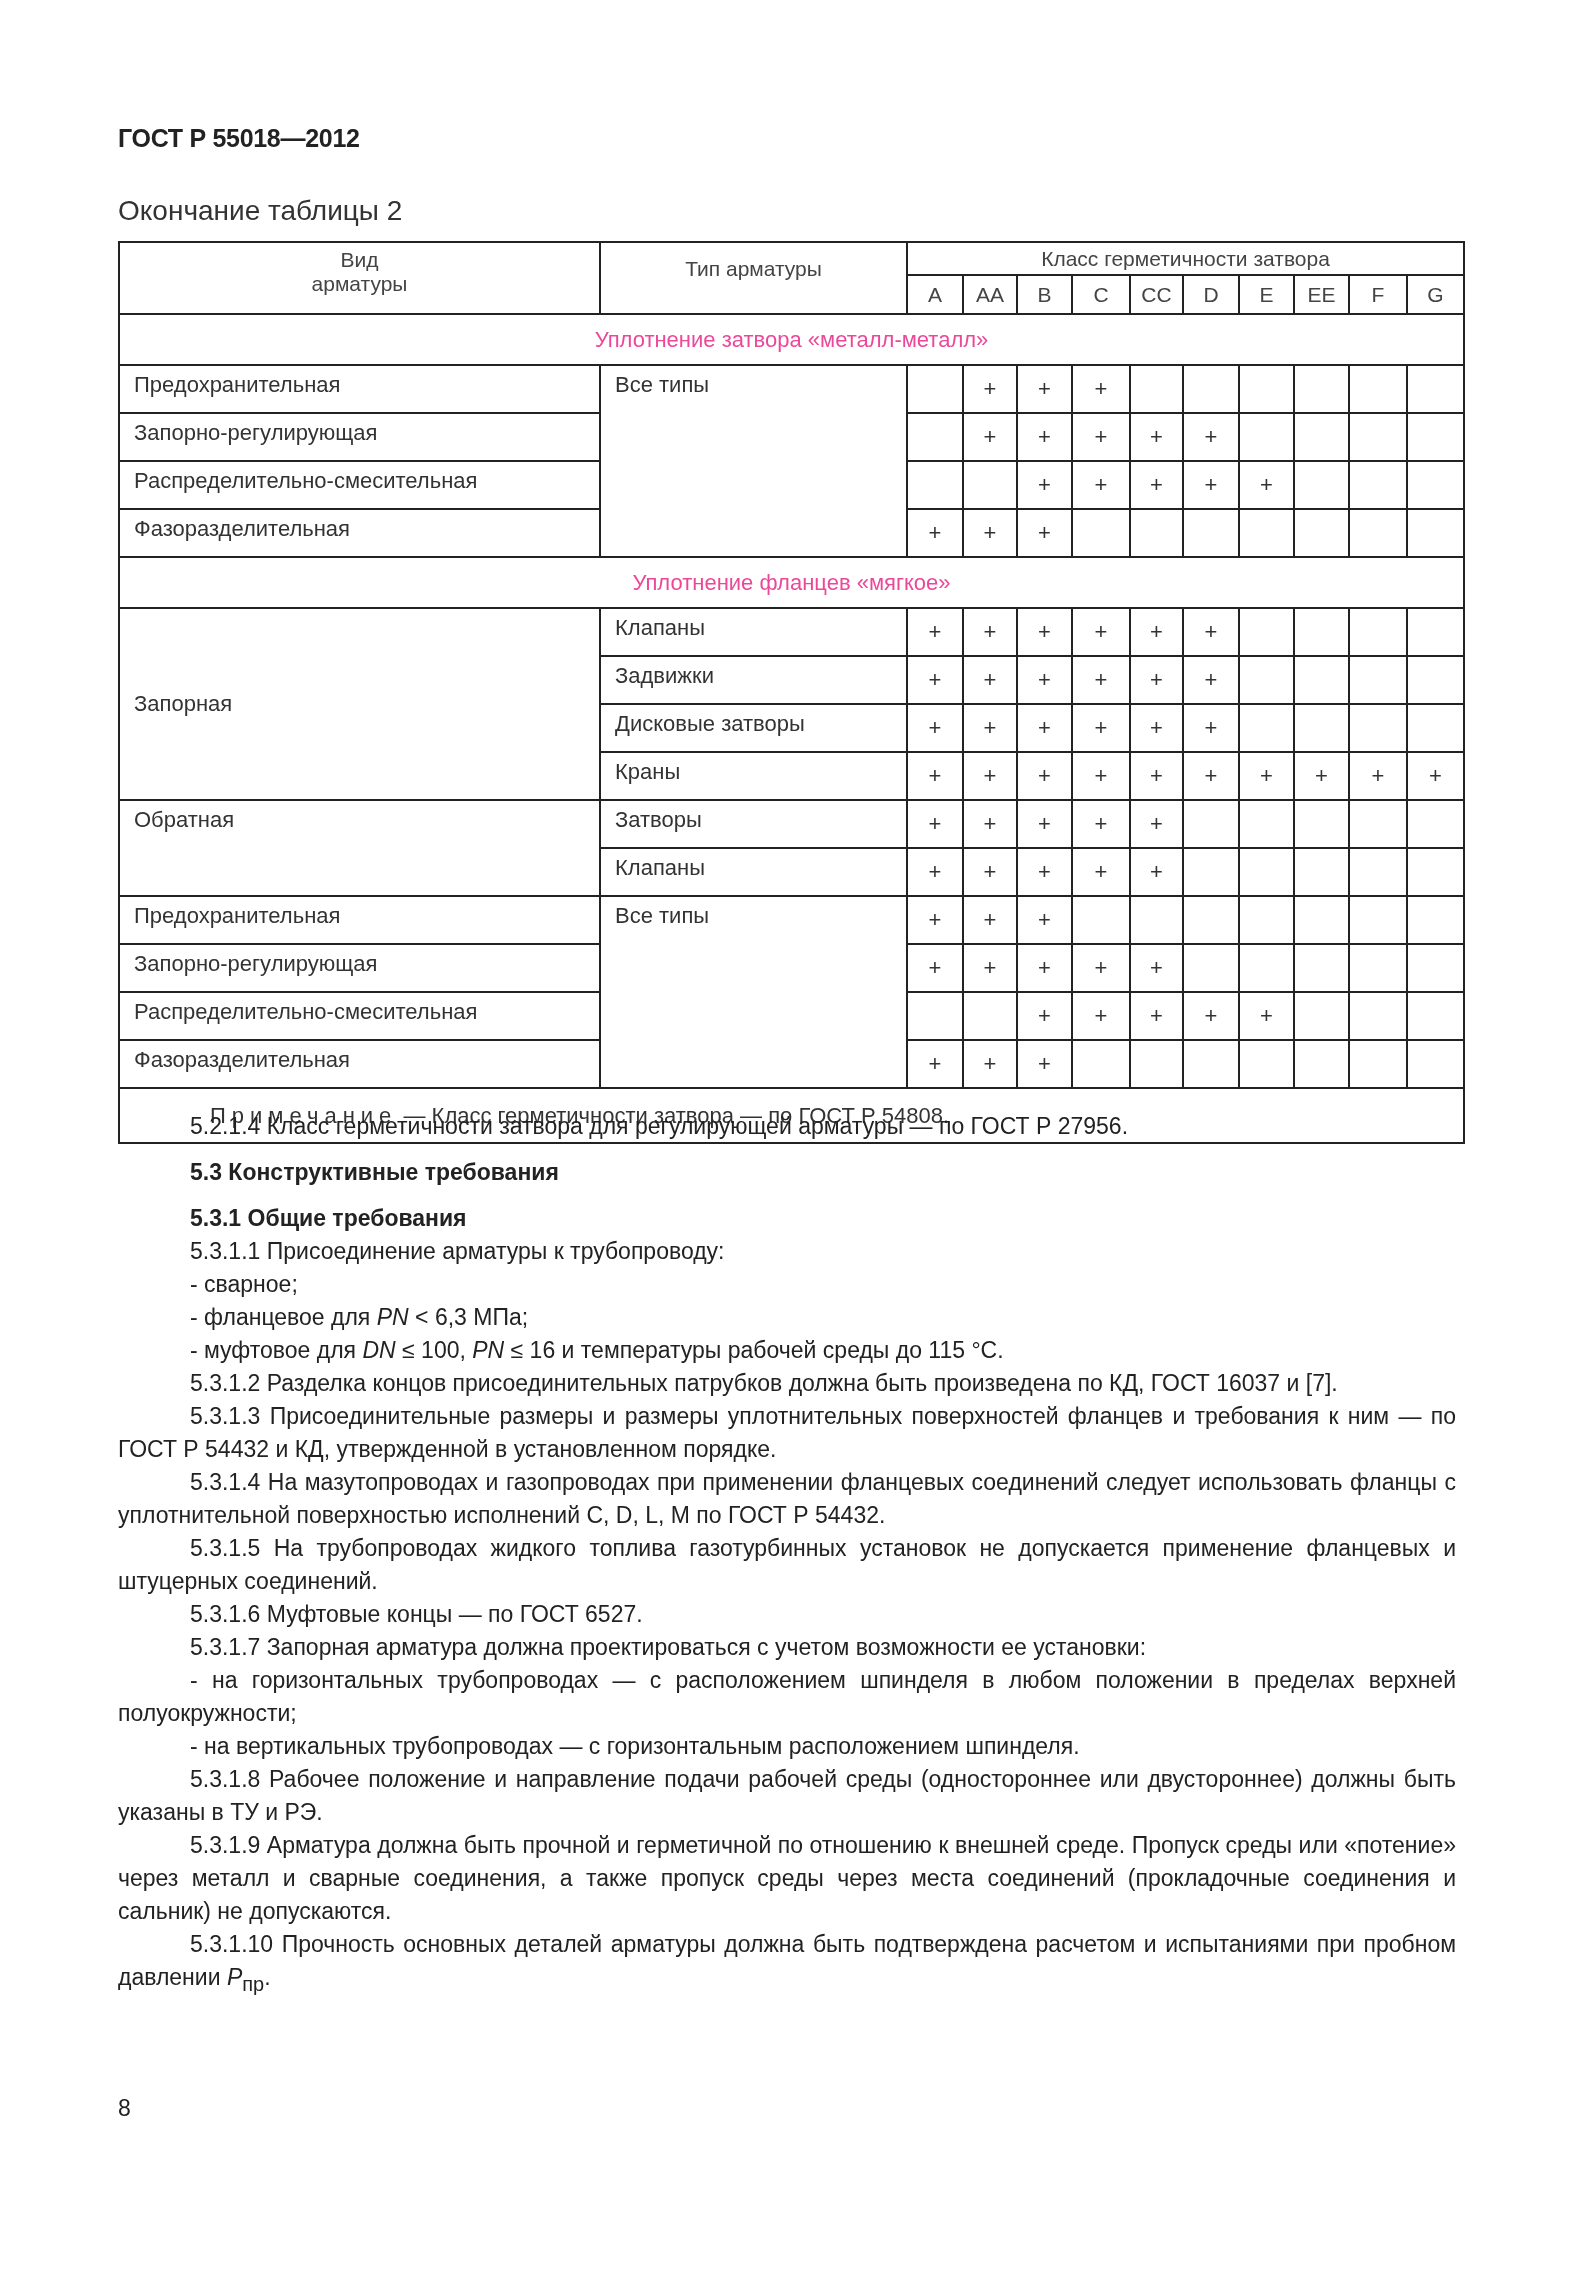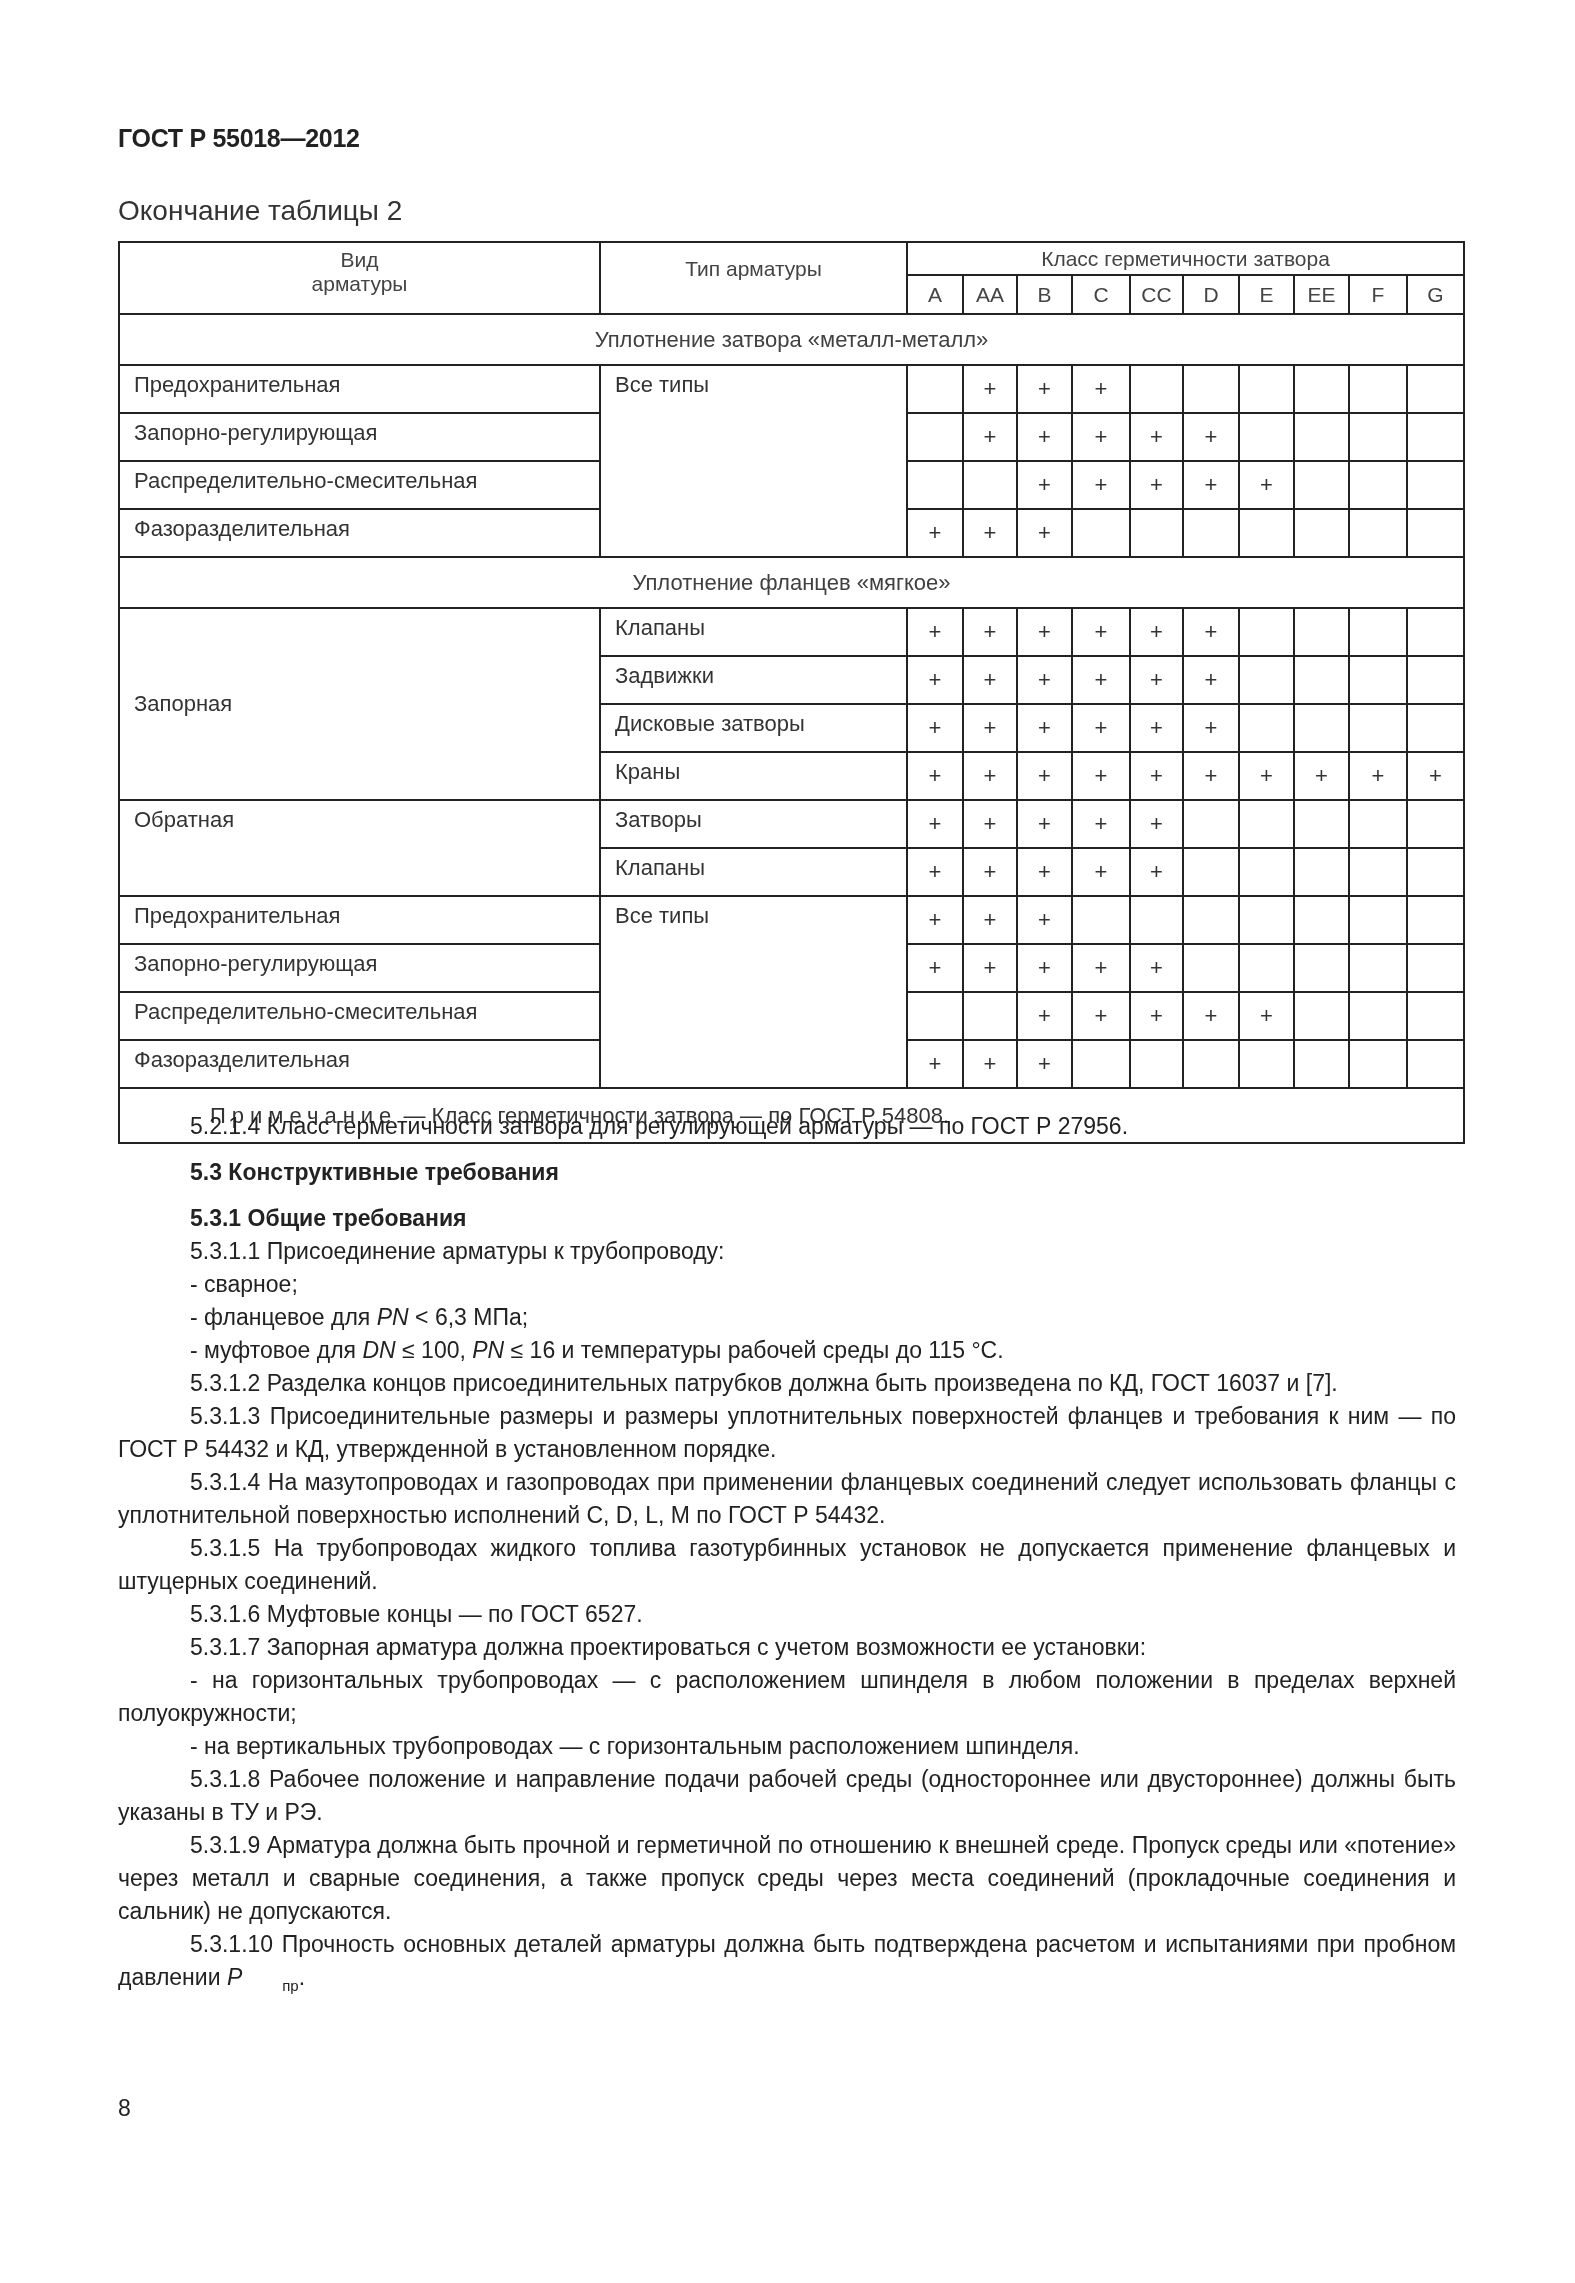--- a/index.html
+++ b/index.html
@@ -7,34 +7,34 @@
          font-family:"Liberation Sans", sans-serif; color:#222; }
   .doc-title { position:absolute; left:118px; top:124px; font-size:25px; font-weight:bold; letter-spacing:-0.3px; }
   .table-caption { position:absolute; left:118px; top:195px; font-size:28px; color:#333; }
   table.gost { position:absolute; left:118px; top:241px; width:1340px; border-collapse:collapse; table-layout:fixed;
                font-size:22px; color:#333; }
   table.gost td, table.gost th { border:2px solid #222; padding:0; font-weight:normal; }
   table.gost th { text-align:center; font-size:21px; color:#444; }
   .h1 th { height:31px;border-radius:22px; }
   .h2 th { height:37px; }
   .h2 th { border-bottom:6px double #222; }
-  .sec td { height:49px; text-align:center; font-weight:bold; font-size:22px; color:#404040; }
+  .sec td { height:49px; text-align:center; font-weight:bold; font-size:22px; color:#ec4899; }
   .row td { height:40px; }
   td.kind, td.type { padding-left:14px !important; vertical-align:top; padding-top:6px !important; }
   td.kind.mid { vertical-align:middle; padding-top:0 !important; }
   td.mark { text-align:center; font-size:22px; }
   .note td { height:53px; padding-left:90px !important; font-size:22px; }
   .note .spaced { letter-spacing:6px; }
   .body-text { position:absolute; left:118px; top:1110px; width:1338px; font-size:23px; line-height:33px; color:#222; }
   .body-text p { margin:0; text-align:justify; }
   .body-text .ind { text-indent:72px; }
   .body-text .h { font-weight:bold; text-indent:72px; }
   .body-text .gap { margin-top:11px; }
   .page-number { position:absolute; left:118px; top:2095px; font-size:23px; }
-  sub { font-size:15px;margin-left:40px; }
+  sub { font-size:20px; }
 </style>
 </head>
 <body>
 
 <div class="doc-title">ГОСТ Р 55018—2012</div>
 <div class="table-caption">Окончание таблицы 2</div>
 
 <table class="gost">
   <colgroup>
     <col style="width:481px">

